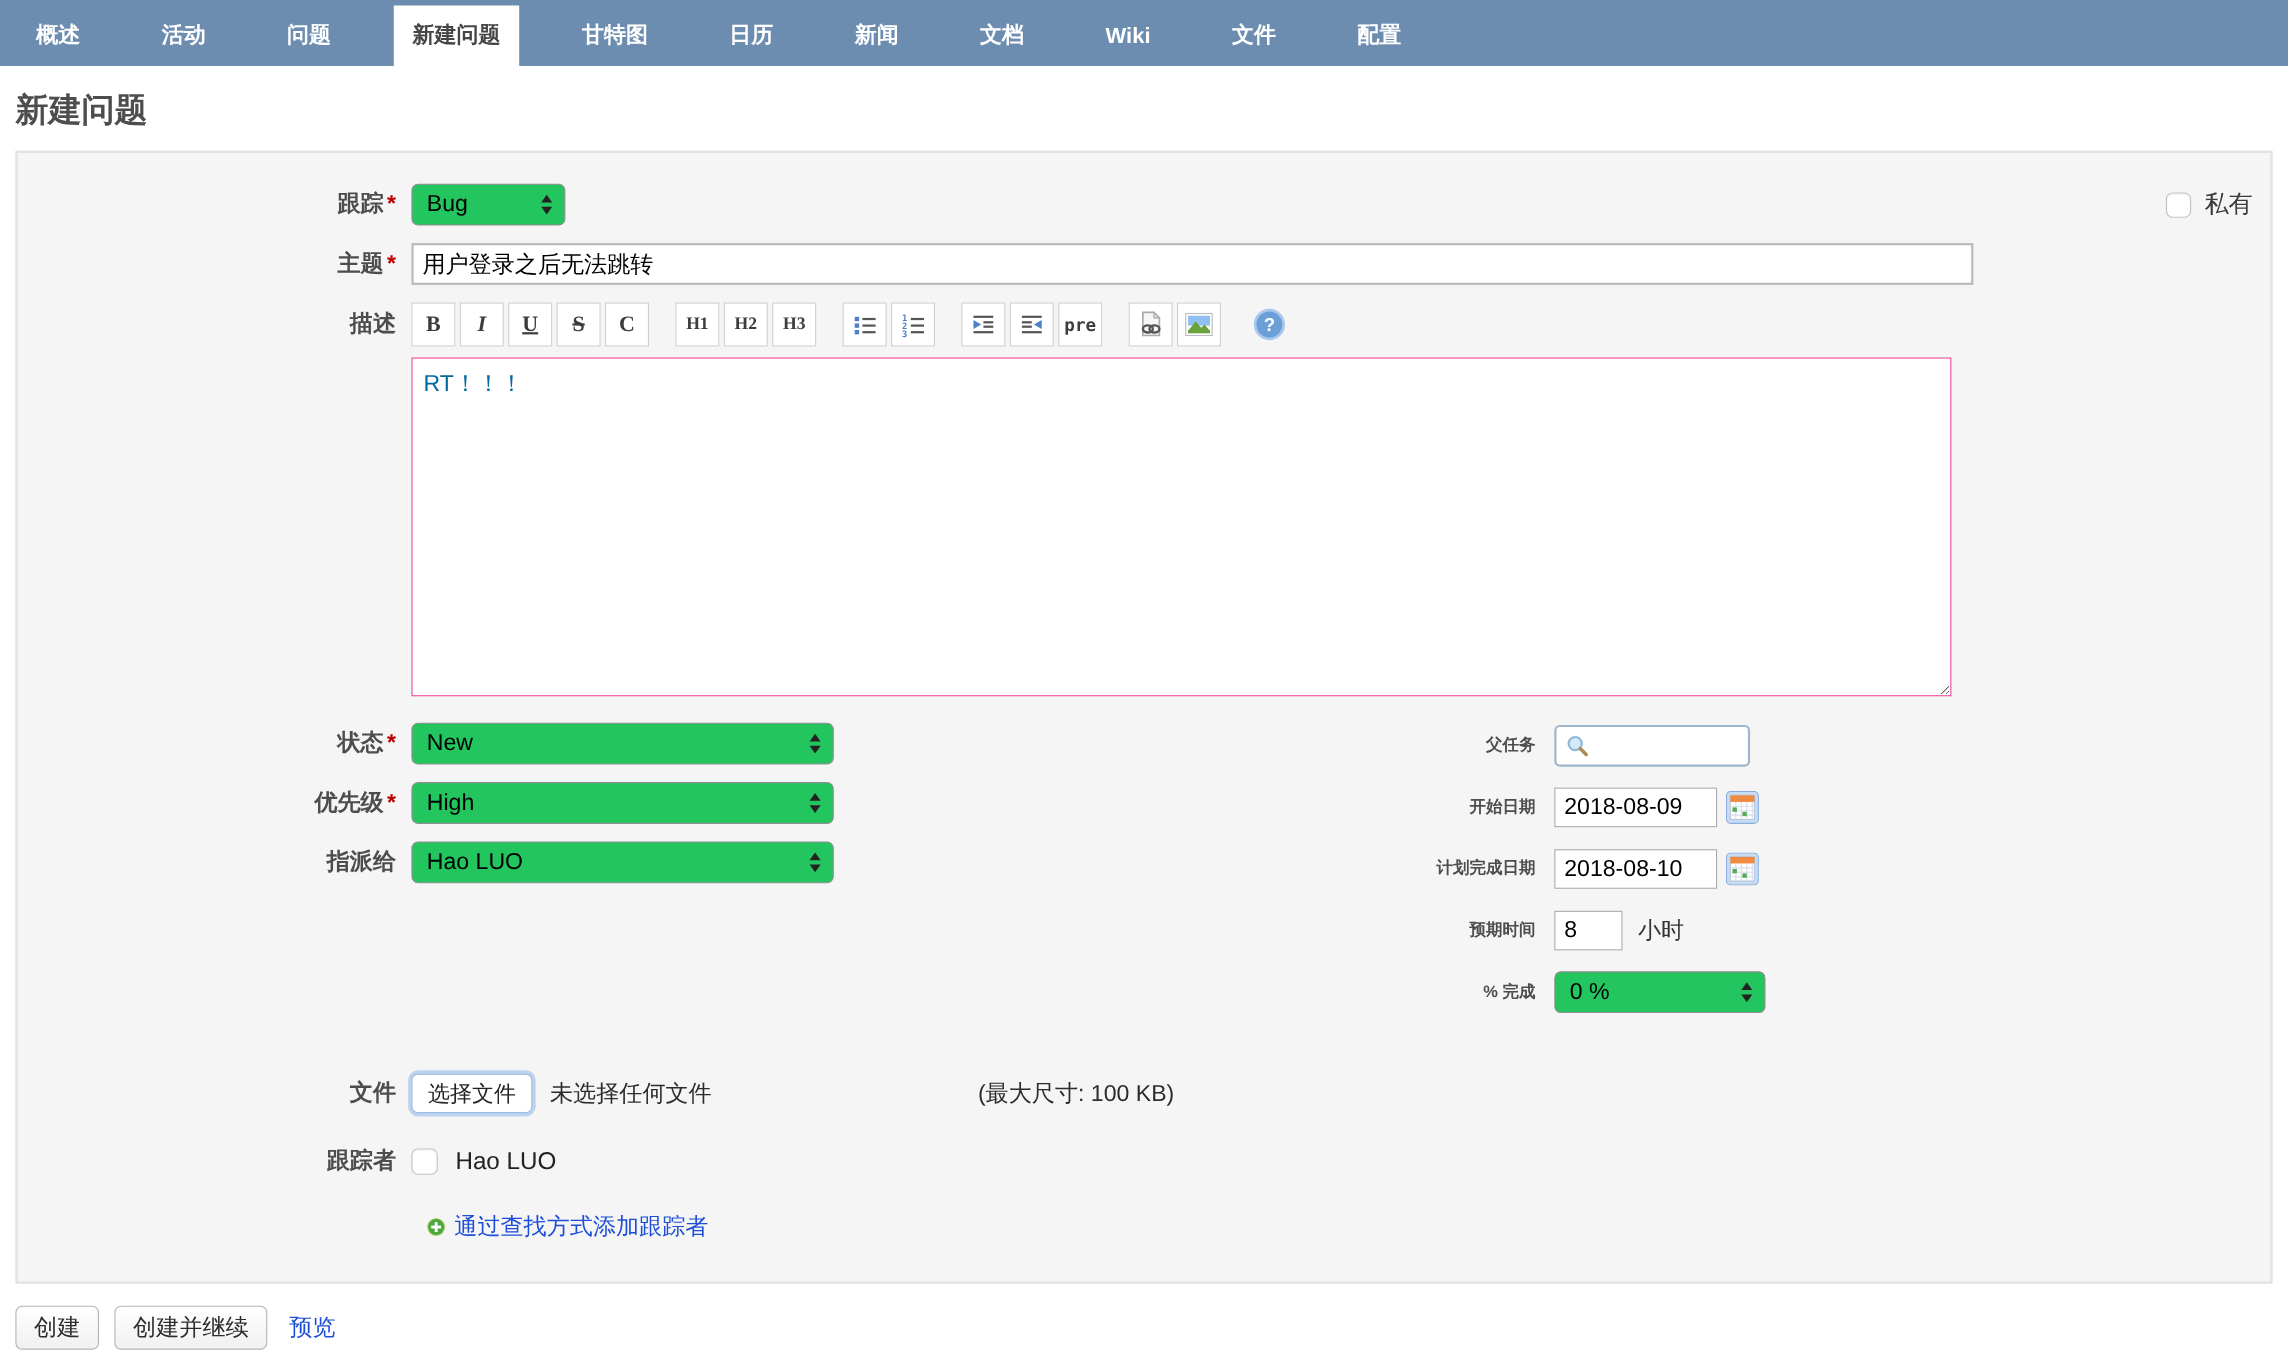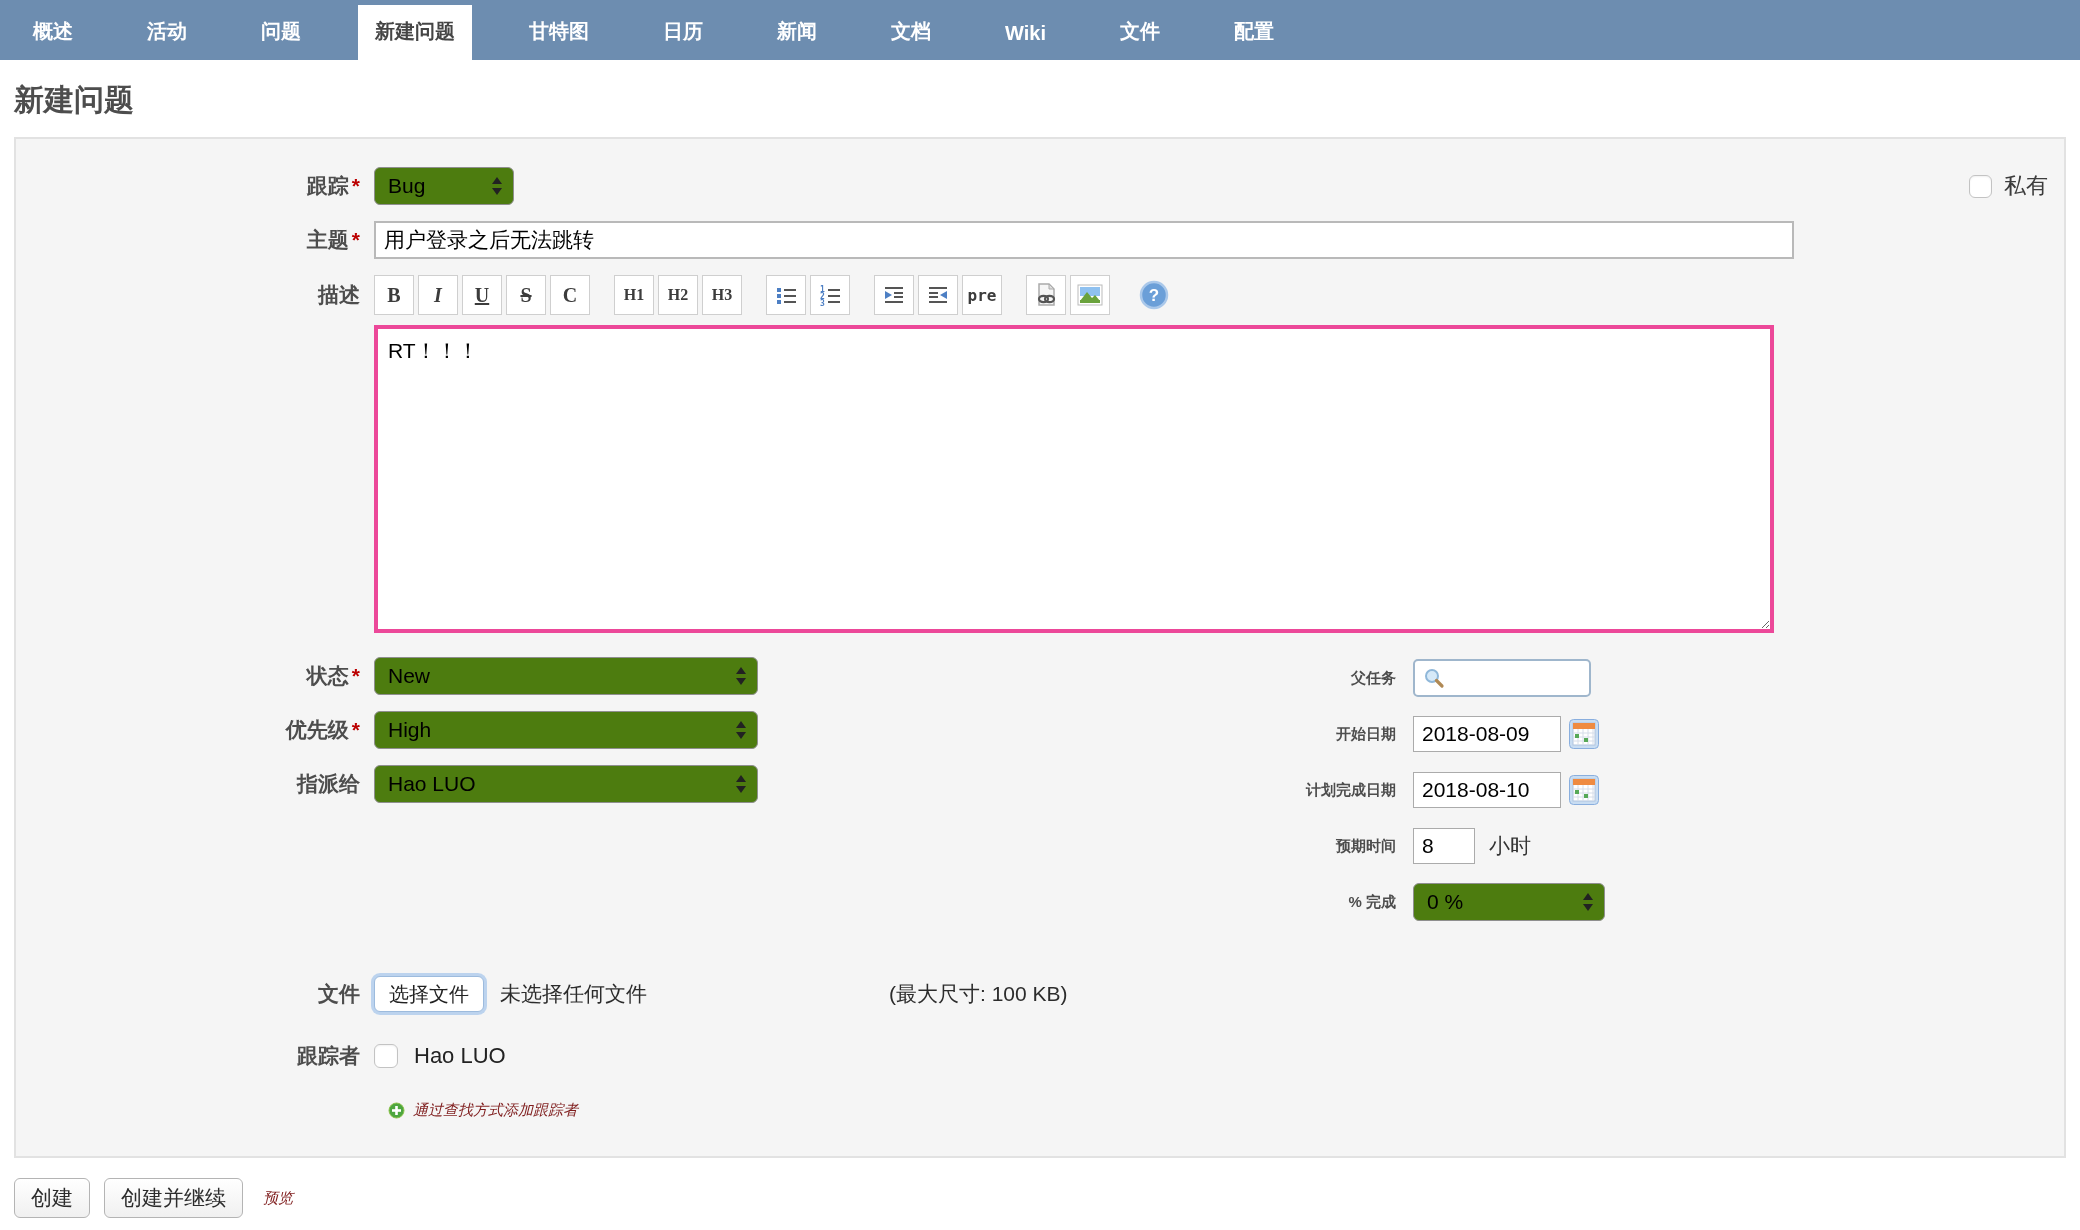--- a/index.html
+++ b/index.html
@@ -32,21 +32,21 @@
   .frow { display:flex; align-items:center; margin-bottom:16px; }
   .frow.top { align-items:flex-start; }
   .flabel {
     flex:none; width:358px; text-align:right; padding-right:14px;
     font-weight:bold; color:#4d4d4d; font-size:21px; line-height:38px;
   }
   .req { color:#bb0000; font-weight:bold; margin-left:3px; }
   
   .mac-select {
     display:inline-flex; align-items:center; justify-content:space-between;
-    background:#4d7c0f; border:1px solid #8f8f8f; border-radius:6px;
+    background:#22c55e; border:1px solid #8f8f8f; border-radius:6px;
     padding:5px 10px 5px 13px; font-size:21px; color:#000; cursor:pointer;
     height:38px;
   }
   .mac-select svg { flex:none; margin-left:10px; }
   .w-bug  { width:140px; }
   .w-wide { width:384px; }
   .w-done { width:192px; }
   
   .tinput {
     border:2px solid #b9b9b9; background:#fff; font-size:21px; padding:3px 8px;
@@ -67,23 +67,23 @@
     cursor:pointer; color:#3c3c3c;
     font-family:"Liberation Serif","DejaVu Serif",serif; font-size:20px; font-weight:bold;
   }
   .tbtn .it { font-style:italic; font-weight:bold; }
   .tbtn .un { text-decoration:underline; }
   .tbtn .st { text-decoration:line-through; }
   .tbtn .hd { font-size:16px; }
   .tbtn .pre { font-family:"DejaVu Sans Mono",monospace; font-size:16px; font-weight:bold; }
   .tgap { width:20px; flex:none; }
   textarea.desc {
-    width:1400px; height:308px; border:4px solid #ec4899; background:#fff;
+    width:1400px; height:308px; border:1px solid #ec4899; background:#fff;
     font-size:21px; padding:8px 10px; resize:both;
-    font-family:"Liberation Sans","DejaVu Sans",sans-serif; color:#000000;
+    font-family:"Liberation Sans","DejaVu Sans",sans-serif; color:#0369a1;
   }
   
   .mid { position:relative; min-height:300px; margin-top:24px; }
   .col-right { position:absolute; left:1205px; top:2px; }
   .flabel-r {
     flex:none; width:192px; text-align:right; padding-right:17px;
     font-weight:bold; color:#4d4d4d; font-size:15px; line-height:38px;
   }
   .cal-btn { margin-left:8px; cursor:pointer; display:inline-flex; }
   .unit { margin-left:14px; color:#333; }
@@ -102,21 +102,21 @@
     font-size:20px; color:#222; background:#fff; border:1px solid #9dbbdd;
     border-radius:6px; padding:4px 14px; cursor:pointer;
     box-shadow:0 0 0 3px rgba(120,170,230,.45); height:36px;
     font-family:Liberation Sans, sans-serif;
   }
   .nofile { margin-left:16px; color:#2c2c2c; }
   .maxsize { margin-left:242px; color:#2c2c2c; }
   
   .watcher-name { margin-left:16px; color:#222; font-size:22px; }
   .addlink-row { display:flex; align-items:center; margin:26px 0 0 372px; }
-  a.blue-link { color:#7f1d1d; text-decoration:none; font-size:15px; cursor:pointer;font-style:italic; }
+  a.blue-link { color:#1d4ed8; text-decoration:none; font-size:21px; cursor:pointer; }
   .addlink-row a { margin-left:8px; }
   
   .actions { display:flex; align-items:center; margin:20px 14px; }
   .mac-btn {
     background:linear-gradient(#ffffff,#f0f0f0); border:1px solid #b4b4b4;
     border-radius:6px; padding:5px 16px; font-size:21px; color:#2c2c2c;
     margin-right:14px; cursor:pointer;
     font-family:"Liberation Sans","DejaVu Sans",sans-serif;
   }
   .preview { font-size:22px; margin-left:6px; }

